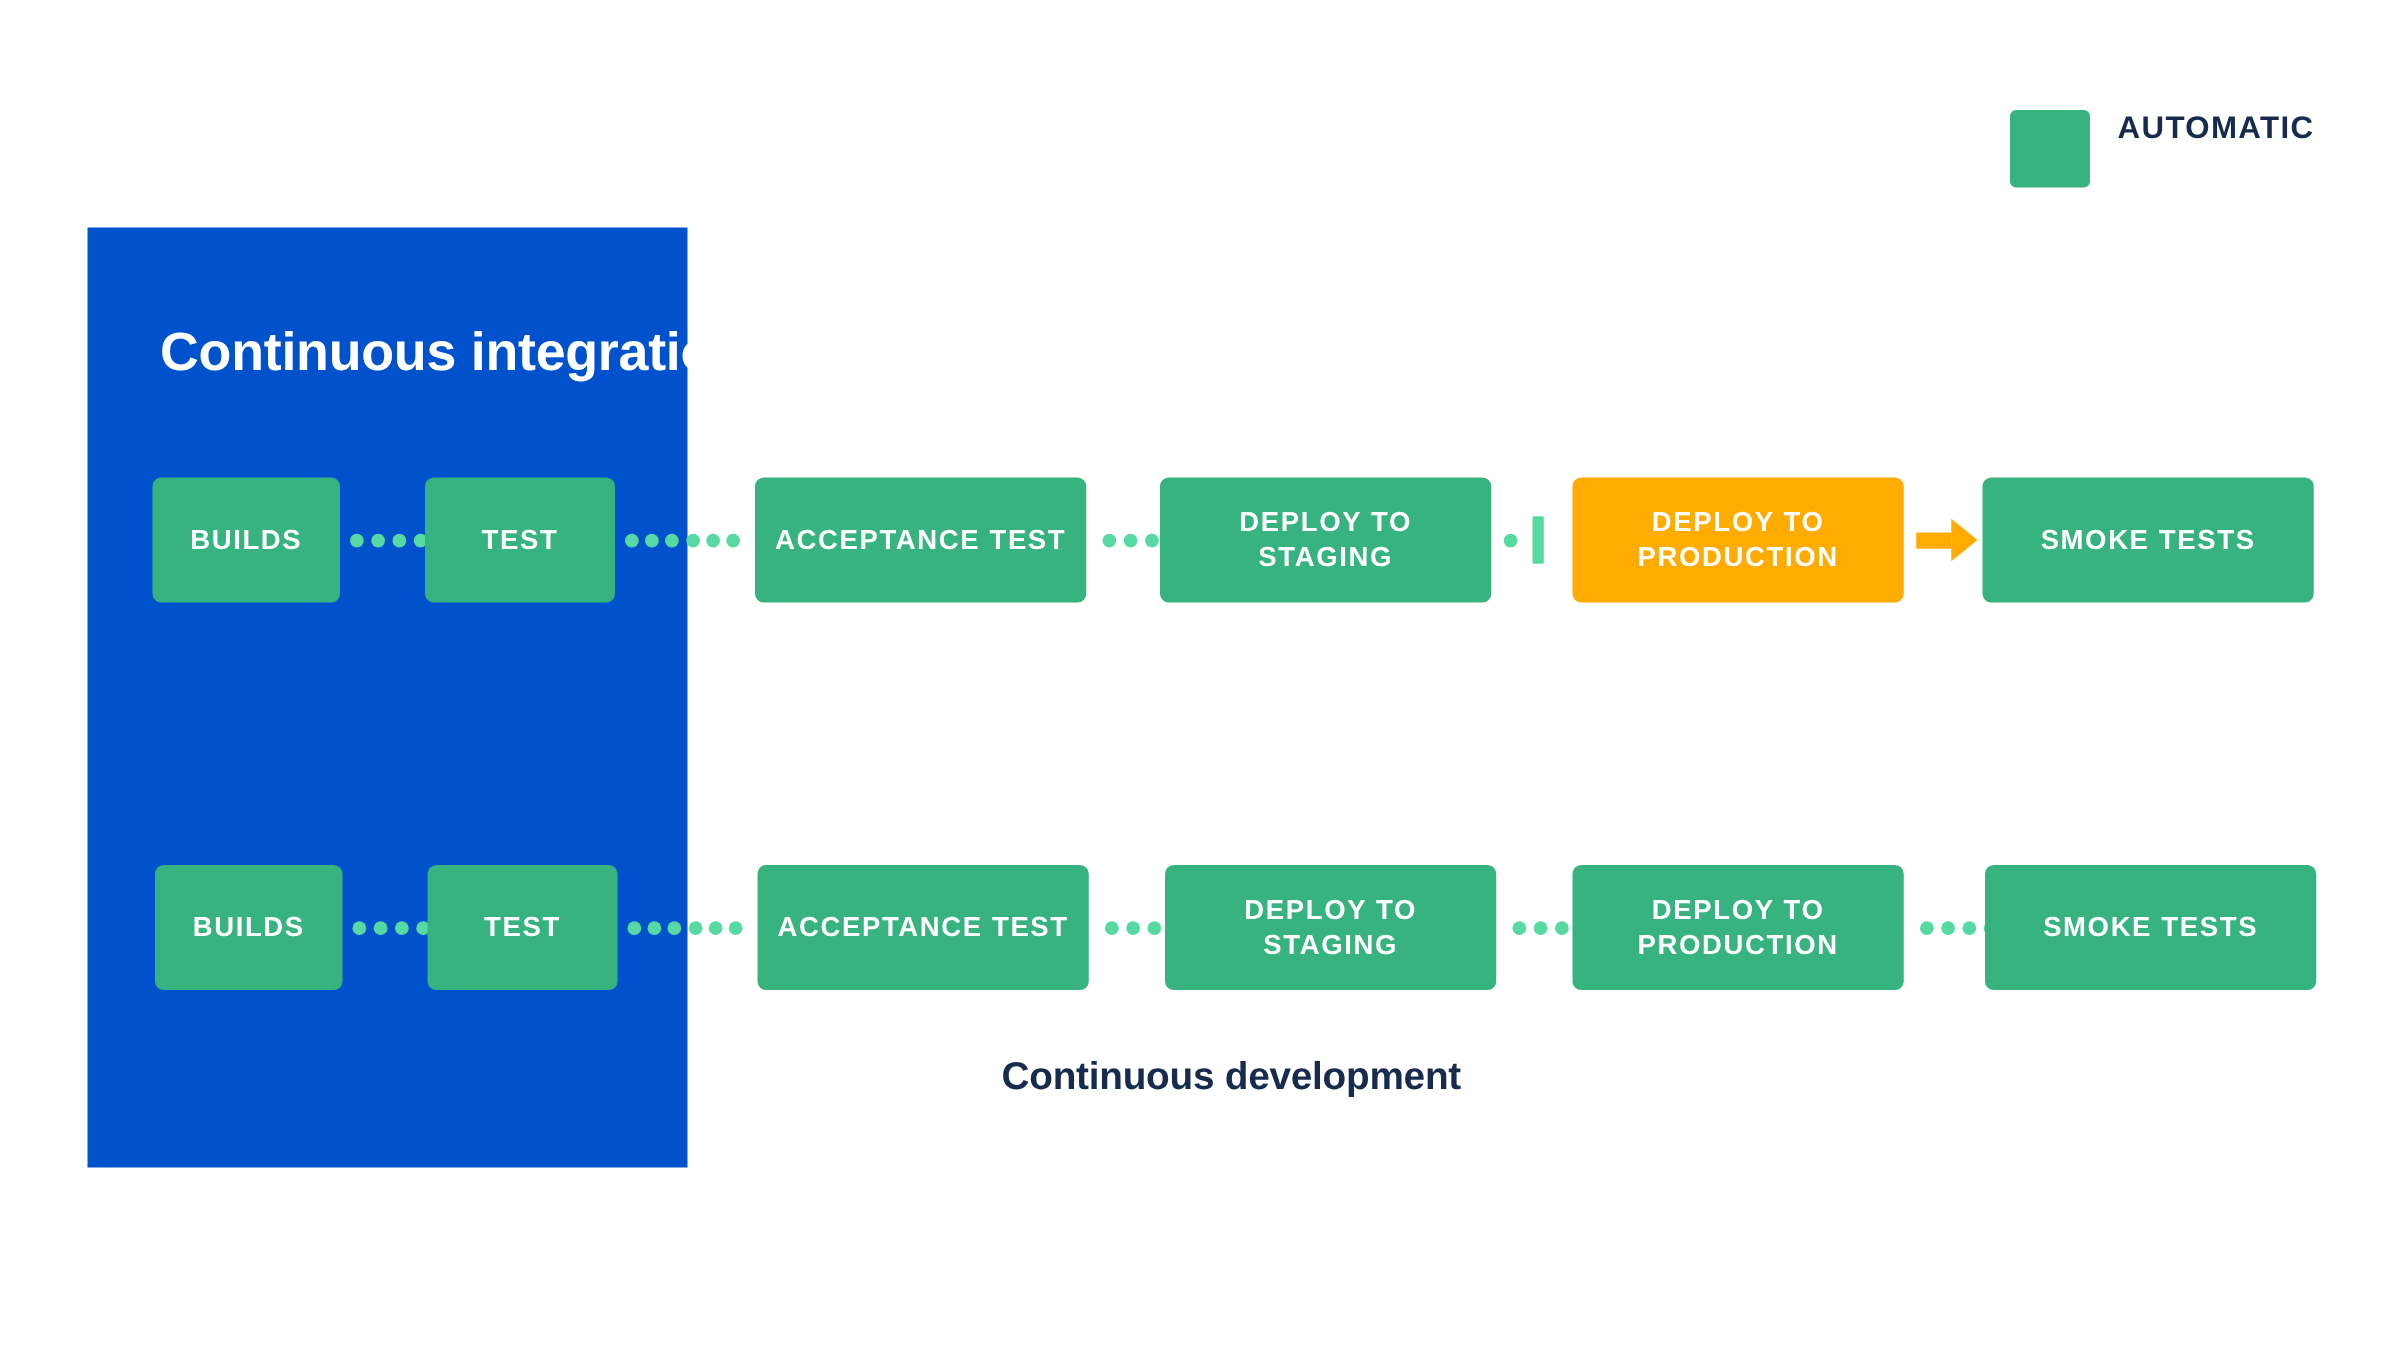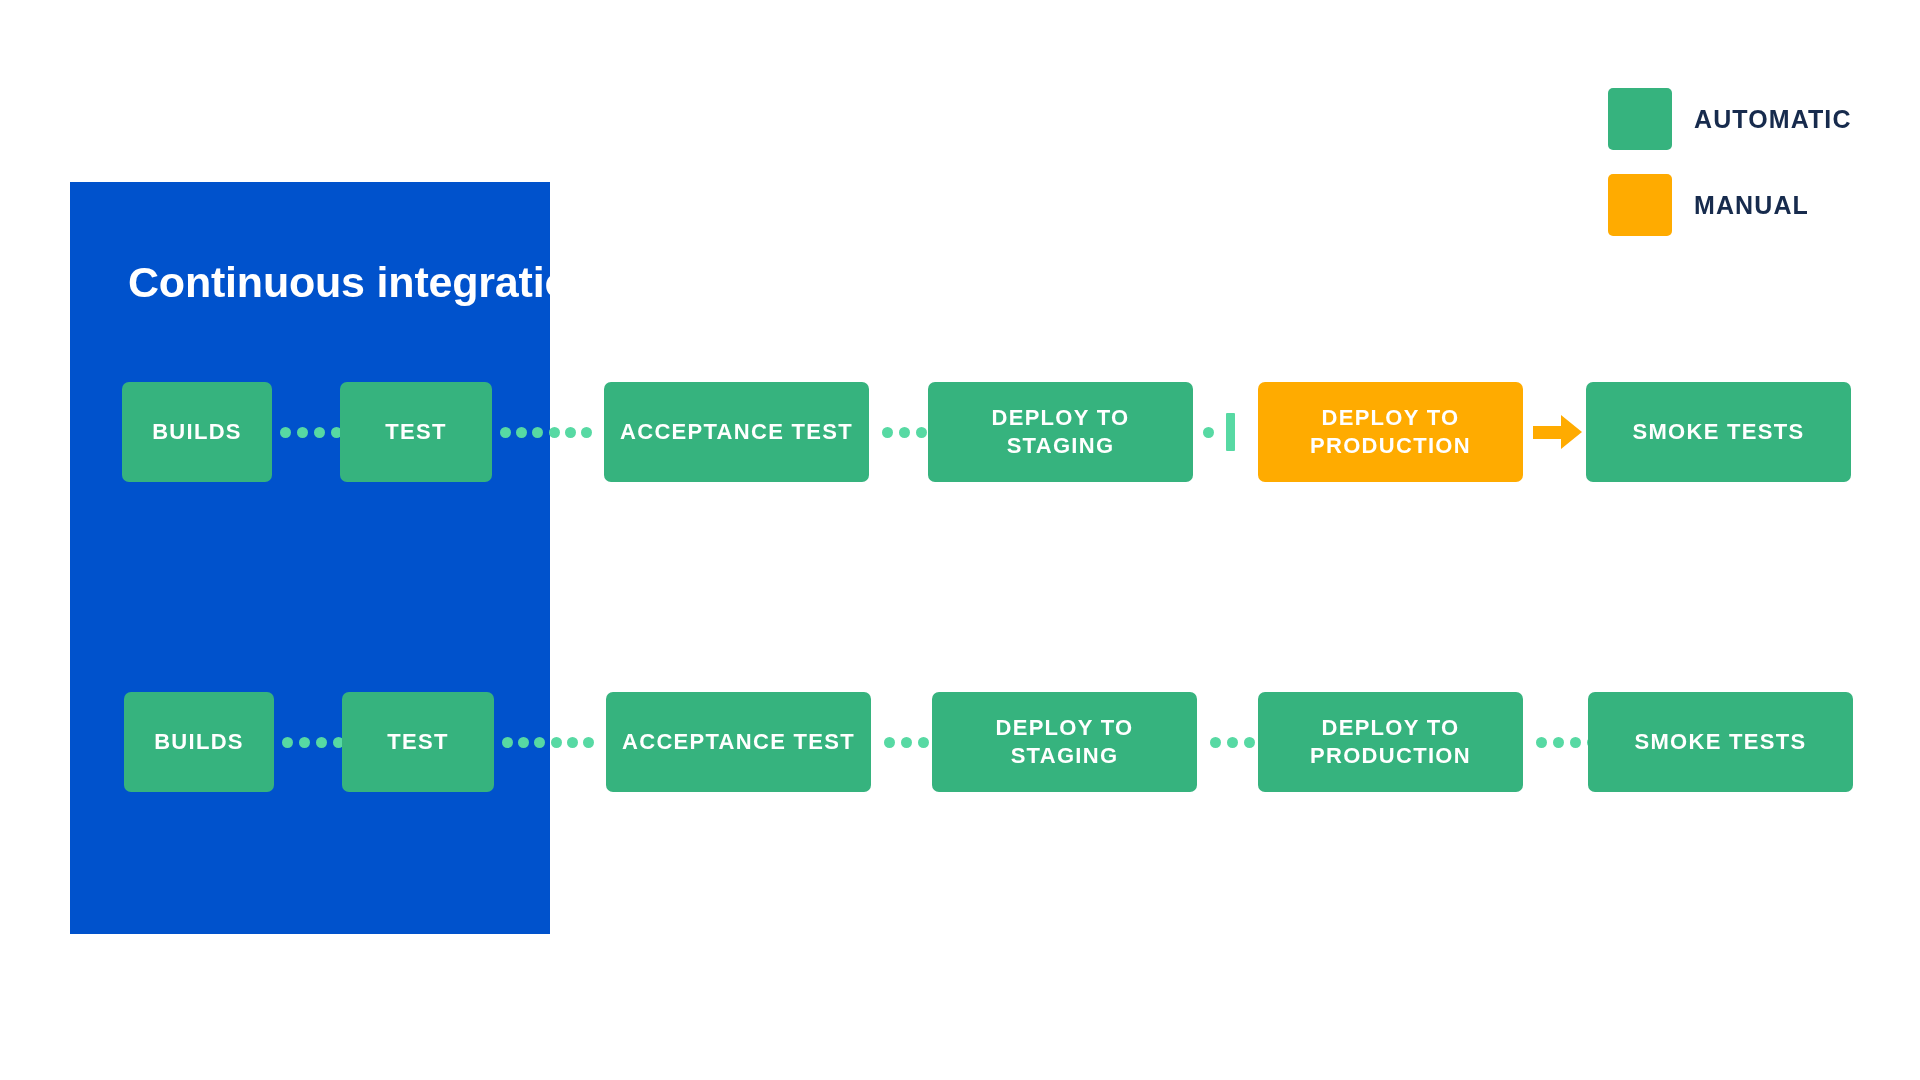--- a/index.html
+++ b/index.html
@@ -24,21 +24,20 @@
   .legend {
     position: absolute;
     left: 1608px;
     top: 88px;
     display: flex;
     flex-direction: column;
     gap: 24px;
   }
   .legend-row {
     display: flex;
-    align-items: center;
     gap: 22px;
   }
   .legend-swatch {
     width: 64px;
     height: 62px;
     border-radius: 5px;
     flex: 0 0 auto;
   }
   .legend-swatch.automatic { background: #36b37e; }
   .legend-swatch.manual    { background: #ffab00; }
@@ -174,24 +173,20 @@
 </head>
 <body>
 
 <div id="canvas">
 
   <div class="legend">
     <div class="legend-row">
       <span class="legend-swatch automatic"></span>
       <span class="legend-label">AUTOMATIC</span>
     </div>
-    <div class="legend-row">
-      <span class="legend-swatch manual"></span>
-      <span class="legend-label">MANUAL</span>
-    </div>
   </div>
 
   <div class="ci-panel">
     <div class="ci-panel-title">Continuous integration</div>
   </div>
 
   <div class="row row-delivery">
 
     <div class="node green" style="left:122px; width:150px;">
       <span>BUILDS</span>
@@ -309,14 +304,15 @@
         <i></i>
         <i></i>
         <i></i>
     </div>
 
     <div class="node green" style="left:1588px; width:265px;">
       <span>SMOKE TESTS</span>
     </div>
   </div>
 
+  <div class="caption caption-development">Continuous development</div>
 
 </div>
 
 </body></html>

